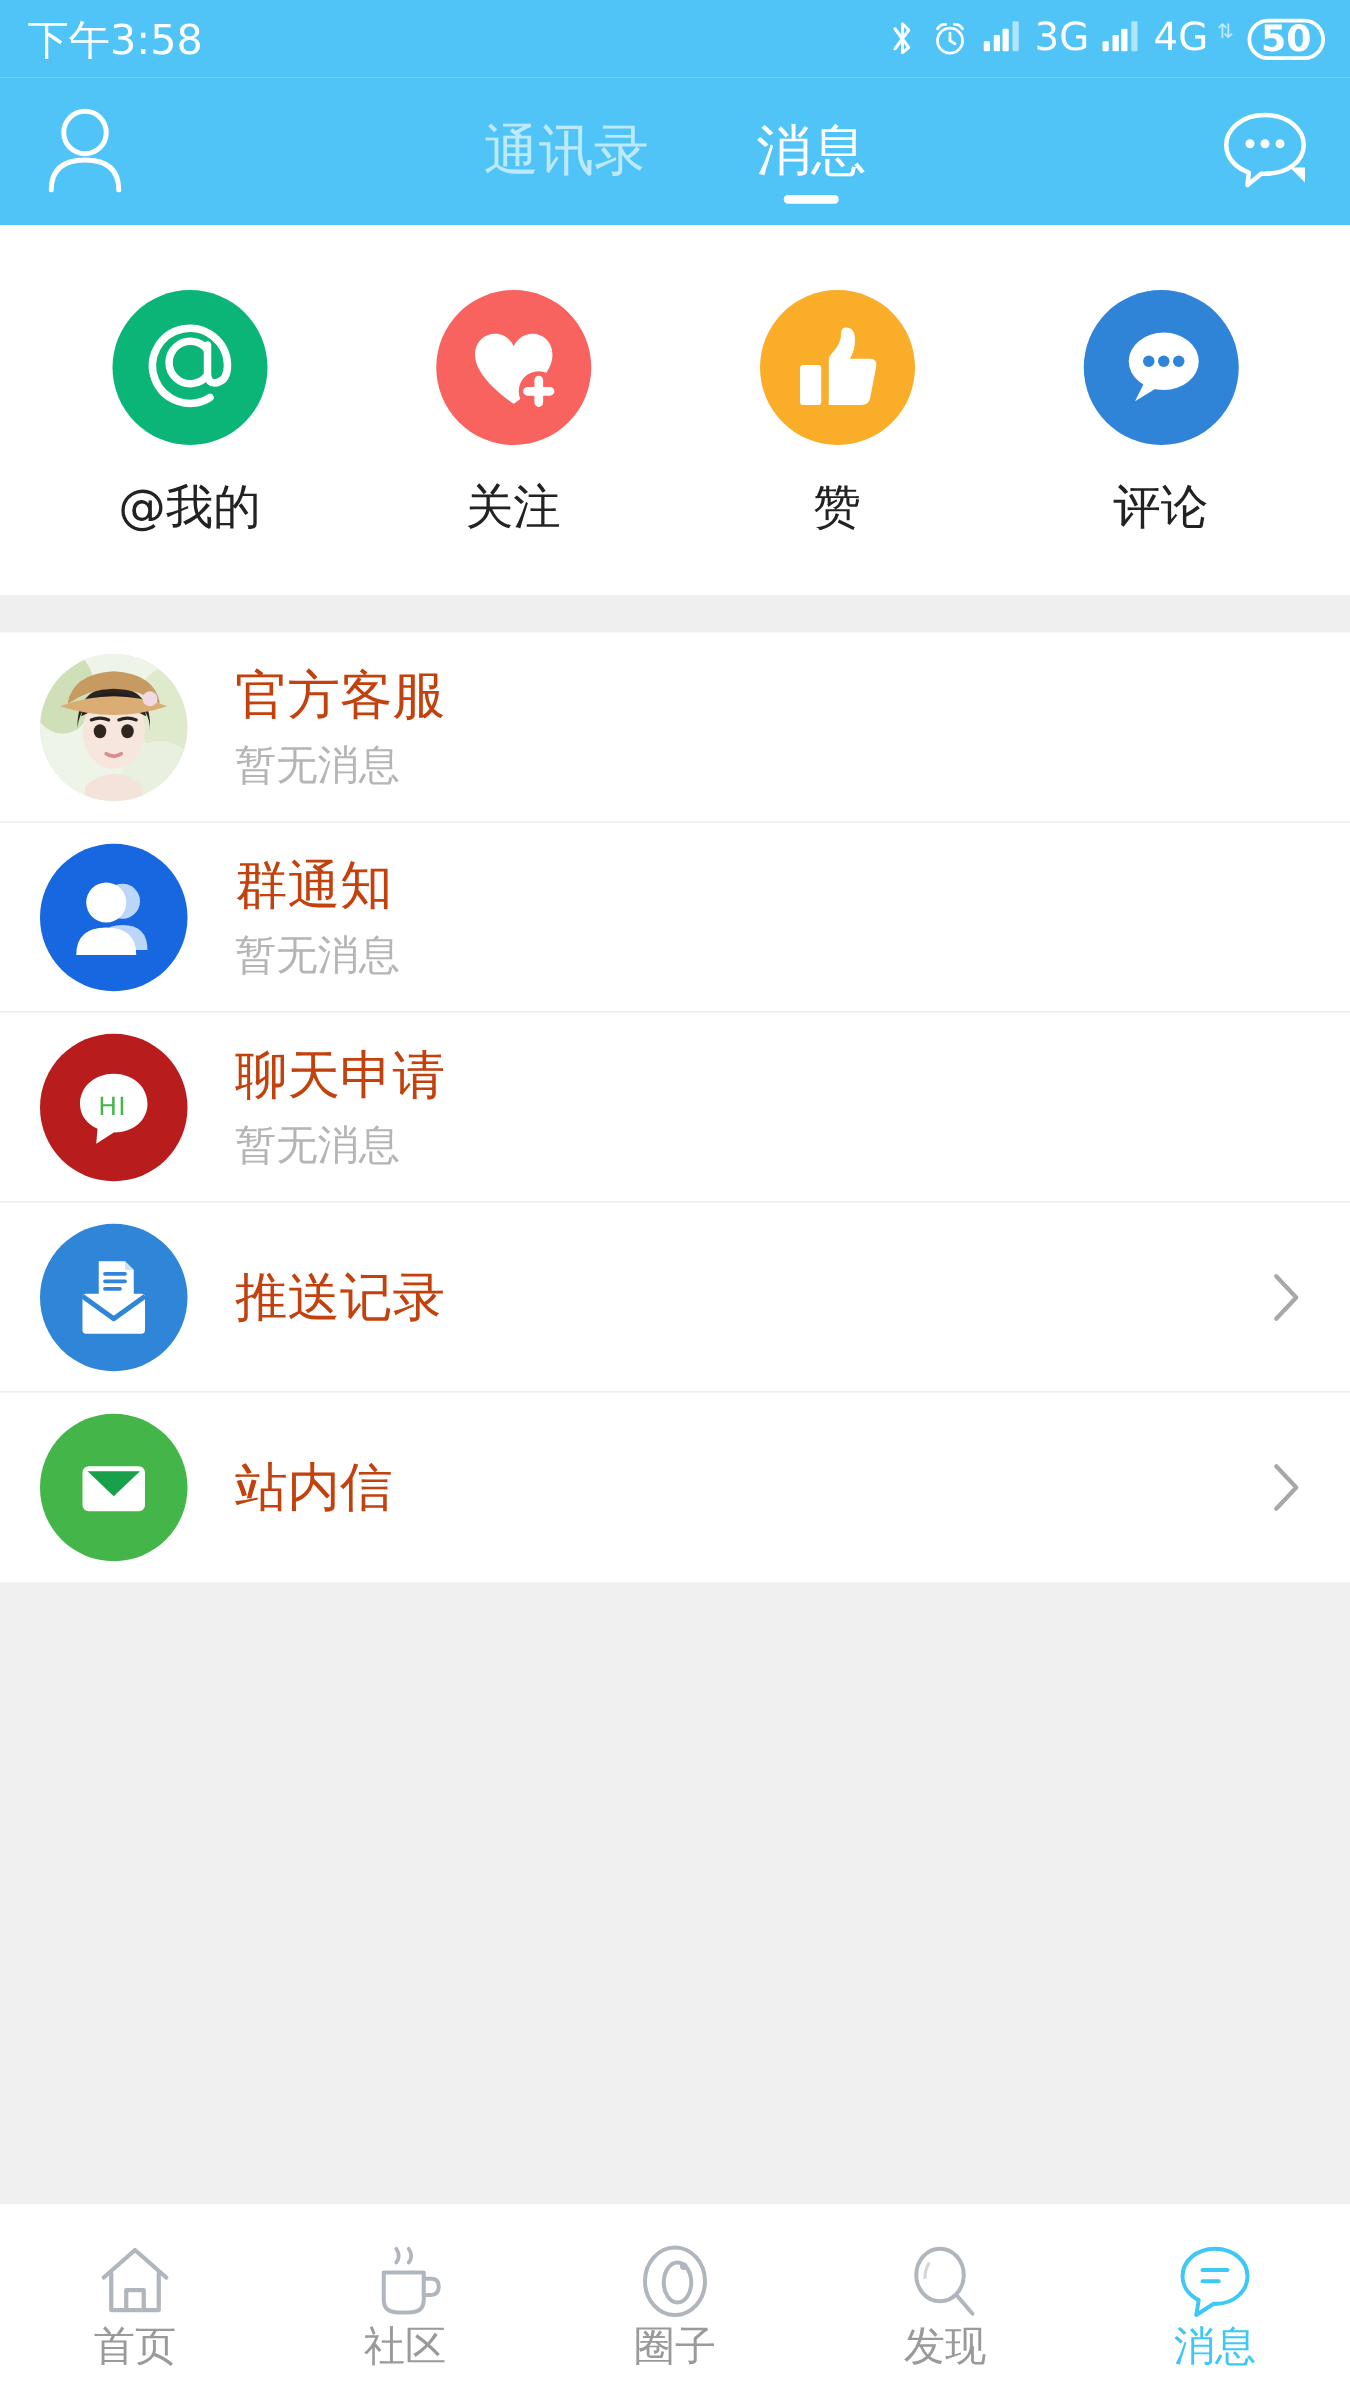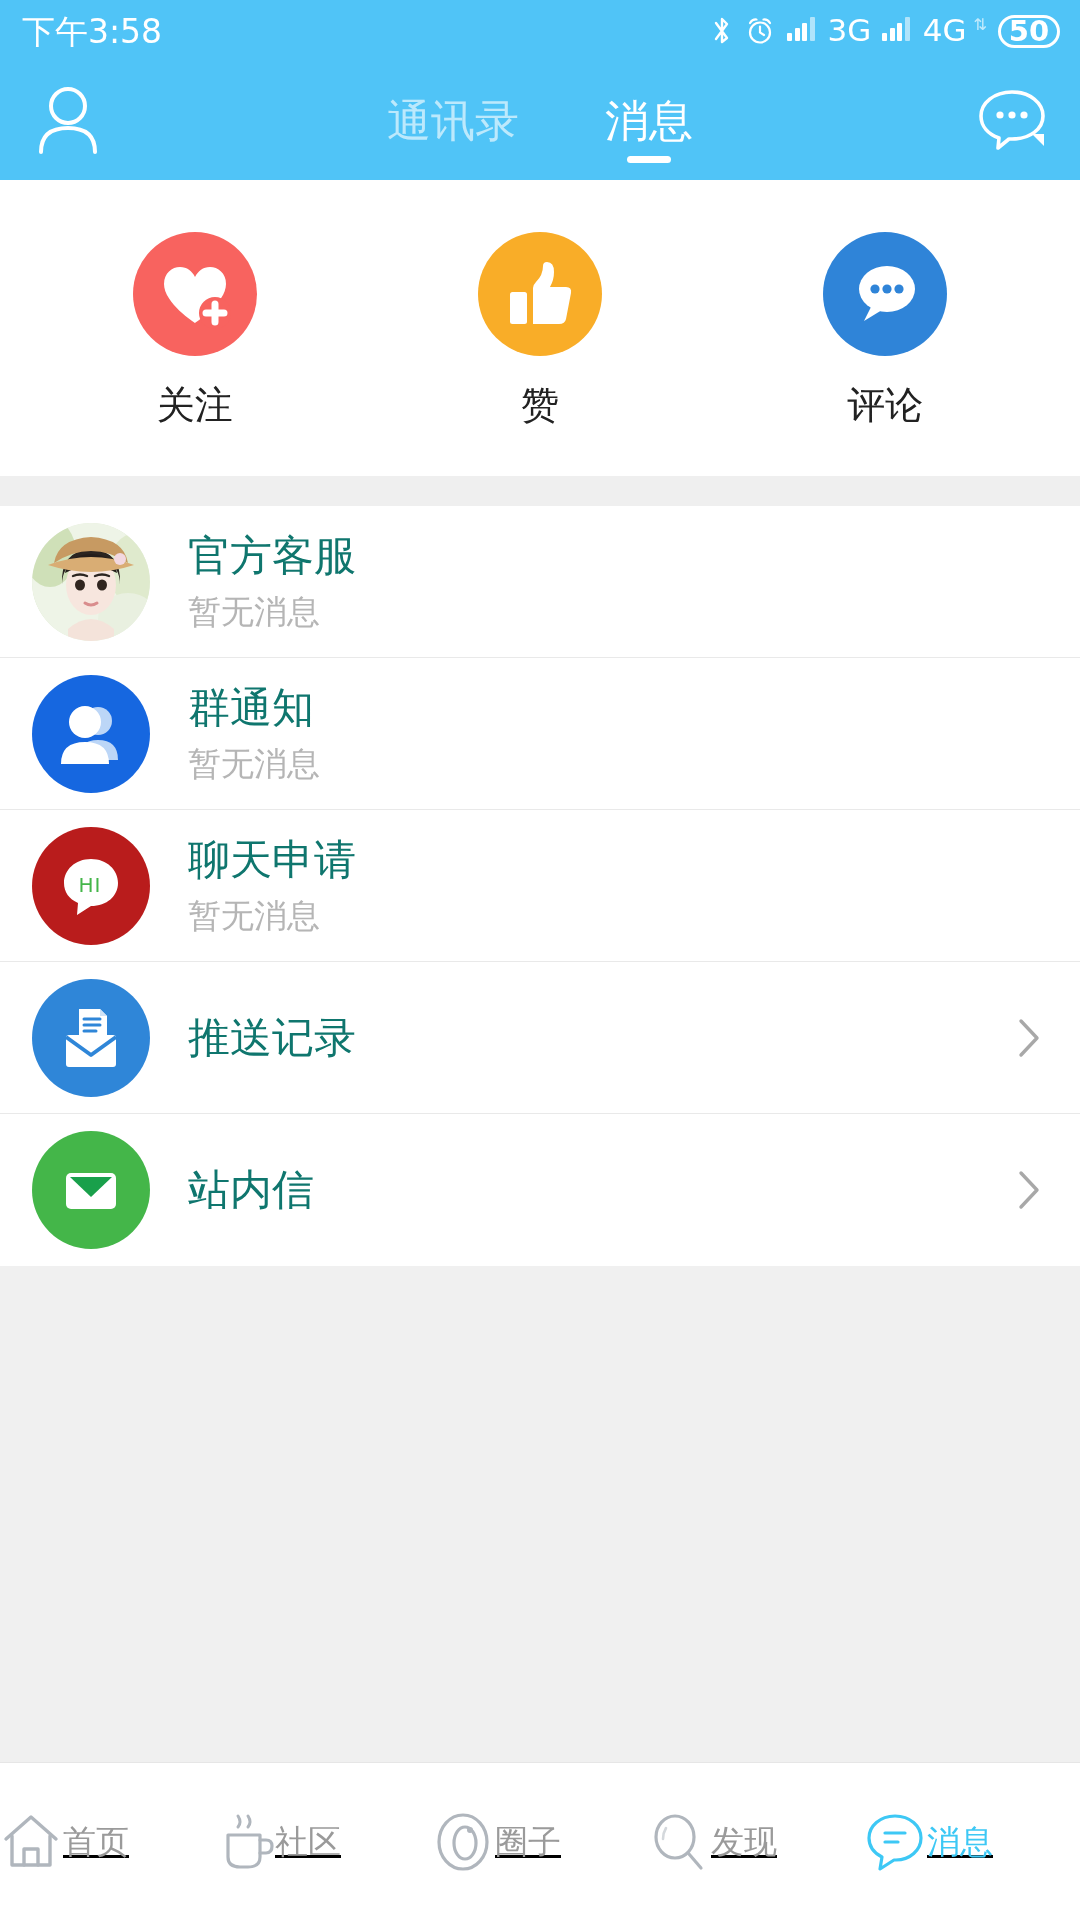--- a/index.html
+++ b/index.html
@@ -73,32 +73,32 @@
     height:152px; display:flex; align-items:center;
     padding:0 36px 0 32px; border-bottom:1px solid #e9e9e9; position:relative;
   }
   .row:last-child { border-bottom:none; }
   .avatar {
     width:118px; height:118px; border-radius:50%; flex:0 0 118px;
     display:flex; align-items:center; justify-content:center;
     overflow:hidden; position:relative;
   }
   .rtext { flex:1; margin-left:38px; display:flex; flex-direction:column; justify-content:center; gap:18px; }
-  .rtitle { font-size:42px; color:#0f766e; line-height:1; }
+  .rtitle { font-size:42px; color:#c2410c; line-height:1; }
   .rsub { font-size:33px; color:#b5b5b5; line-height:1; }
   .chev { flex:0 0 40px; display:flex; align-items:center; justify-content:flex-end; }
 
   .filler { flex:1; background:#f0f0f0; }
 
   
   .bottomnav {
     flex:0 0 158px; background:#ffffff; border-top:1px solid #e6e6e6;
     display:flex; align-items:center;
   }
-  .nitem { flex:1; display:flex; flex-direction:row; align-items:center; gap:1px;text-decoration:underline; }
+  .nitem { flex:1; display:flex; flex-direction:column; align-items:center; gap:1px; }
   .nlabel { font-size:33px; color:#9a9a9a; line-height:1; }
   .nitem.active .nlabel { color:#3dc8f5; }
   .nicon { height:68px; display:flex; align-items:center; justify-content:center; }
 </style>
 </head>
 <body>
 
 <div class="screen">
 
   <div class="statusbar">
@@ -164,20 +164,28 @@
           <circle cx="38" cy="31" r="3.6" fill="#fff"></circle>
           <circle cx="50" cy="31" r="3.6" fill="#fff"></circle>
           <path d="M58 50 L70 50 L70 62 Z" fill="#fff"></path>
         </svg>
       </span>
     </div>
   </div>
 
   <div class="quick">
 
+    <div class="qitem">
+      <div class="qcircle" style="background:#0bb578;">
+        <svg width="92" height="92" viewBox="0 0 92 92">
+          <path d="M60 32 A17 17 0 1 0 60 52 M60 28 L60 50 Q60 60 68 58 Q76 56 76 44 A30 30 0 1 0 62 70" fill="none" stroke="#fff" stroke-width="6" stroke-linecap="round" stroke-linejoin="round"></path>
+        </svg>
+      </div>
+      <div class="qlabel">@我的</div>
+    </div>
 
     <div class="qitem">
       <div class="qcircle" style="background:#f8635f;">
         <svg width="86" height="86" viewBox="0 0 86 86">
           <path d="M43 72 C43 72 12 52 12 33 C12 22 20 16 28 16 C35 16 40 20 43 26 C46 20 51 16 58 16 C66 16 74 22 74 33 C74 52 43 72 43 72 Z" fill="#fff"></path>
           <circle cx="63" cy="62" r="16" fill="#f8635f"></circle>
           <path d="M63 53 L63 71 M54 62 L72 62" stroke="#fff" stroke-width="7" stroke-linecap="round"></path>
         </svg>
       </div>
       <div class="qlabel">关注</div>

